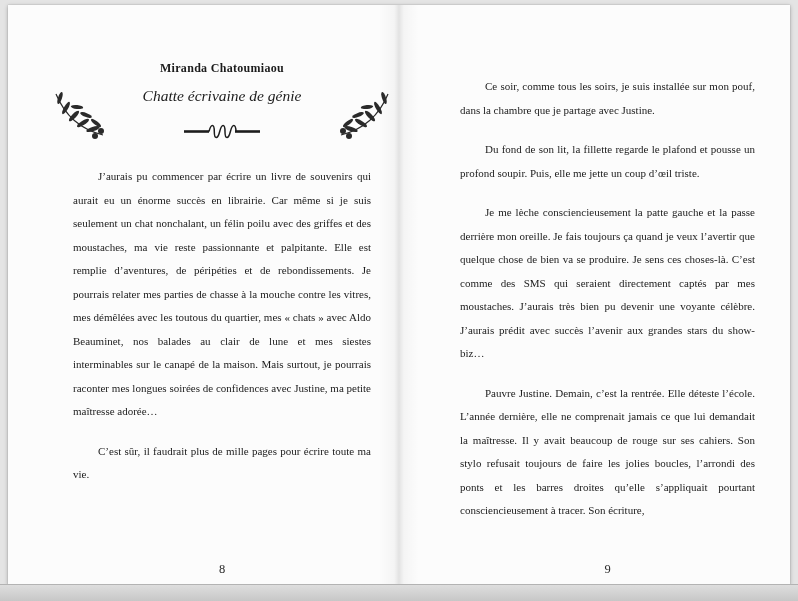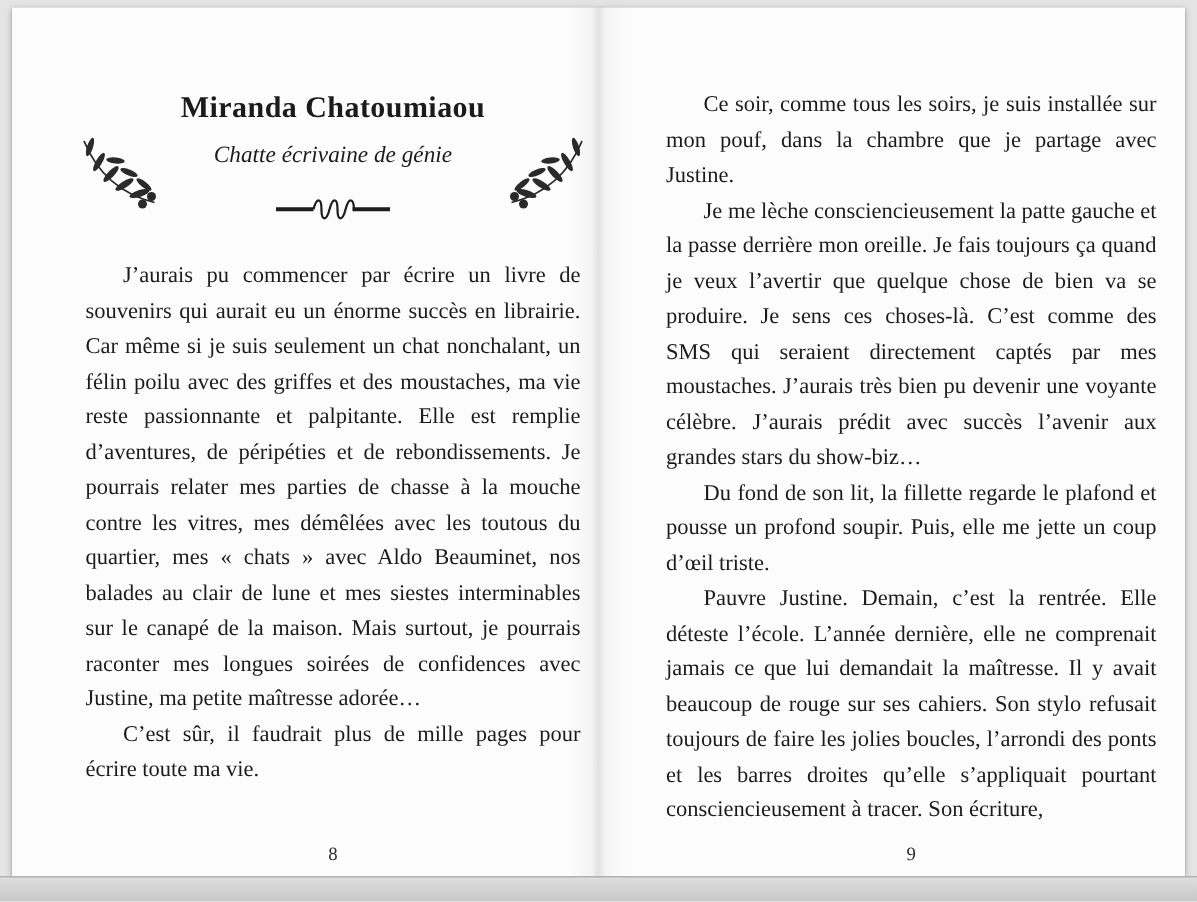--- a/index.html
+++ b/index.html
@@ -50,21 +50,21 @@
 
   
   .chapter-header {
     position: relative;
     padding-top: 56px;
     text-align: center;
     color: #1b1b1b;
   }
   .chap-title {
     margin: 0;
-    font-size: 20px;
+    font-size: 12px;
     font-weight: 700;
     letter-spacing: 0.3px;
   }
   .chap-subtitle {
     margin-top: 11px;
     font-style: italic;
     font-size: 15.5px;
   }
   .chap-affiliation {
     margin-top: 13px;
@@ -80,22 +80,22 @@
   .laurel.left  { left: -8px; }
   .laurel.right { right: -8px; }
   .laurel.right svg { transform: scaleX(-1); }
   .ornament {
     margin-top: 17px;
     height: 18px;
   }
 
   
   .bodytext p {
-    margin: 0;
-    font-size: 15px;
+    margin: 16px;
+    font-size: 11px;
     line-height: 23.5px;
     text-align: justify;
     text-indent: 25px;
     color: #1b1b1b;
   }
   .col-left .bodytext { margin-top: 25px; }
   .col-right .bodytext { padding-top: 54px; }
 
   .page-number {
     position: absolute;
@@ -182,22 +182,22 @@
       </div>
 
       <div class="page-number">8</div>
     </div>
 
     <div class="spine"></div>
 
     <div class="col col-right">
       <div class="bodytext">
         <p>Ce soir, comme tous les soirs, je suis installée sur mon pouf, dans la chambre que je partage avec Justine.</p>
+        <p>Du fond de son lit, la fillette regarde le plafond et pousse un profond soupir. Puis, elle me jette un coup d’œil triste.</p>
         <p>Je me lèche consciencieusement la patte gauche et la passe derrière mon oreille. Je fais toujours ça quand je veux l’avertir que quelque chose de bien va se produire. Je sens ces choses-là. C’est comme des SMS qui seraient directement captés par mes moustaches. J’aurais très bien pu devenir une voyante célèbre. J’aurais prédit avec succès l’avenir aux grandes stars du show-biz…</p>
-        <p>Du fond de son lit, la fillette regarde le plafond et pousse un profond soupir. Puis, elle me jette un coup d’œil triste.</p>
         <p>Pauvre Justine. Demain, c’est la rentrée. Elle déteste l’école. L’année dernière, elle ne comprenait jamais ce que lui demandait la maîtresse. Il y avait beaucoup de rouge sur ses cahiers. Son stylo refusait toujours de faire les jolies boucles, l’arrondi des ponts et les barres droites qu’elle s’appliquait pourtant consciencieusement à tracer. Son écriture,</p>
       </div>
 
       <div class="page-number">9</div>
     </div>
 
   </div>
 
   <div class="bottom-bar"></div>
 </div>

